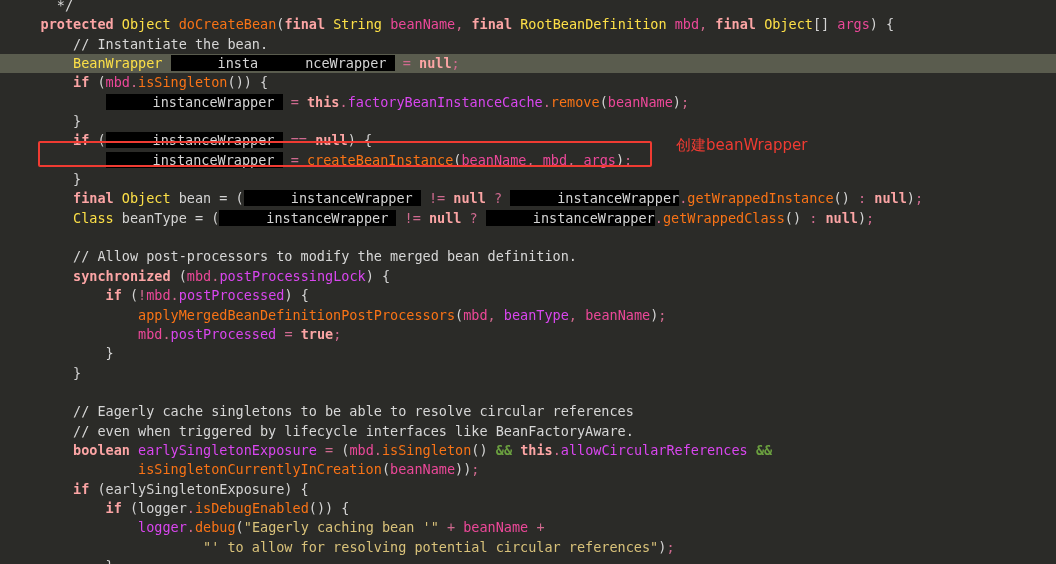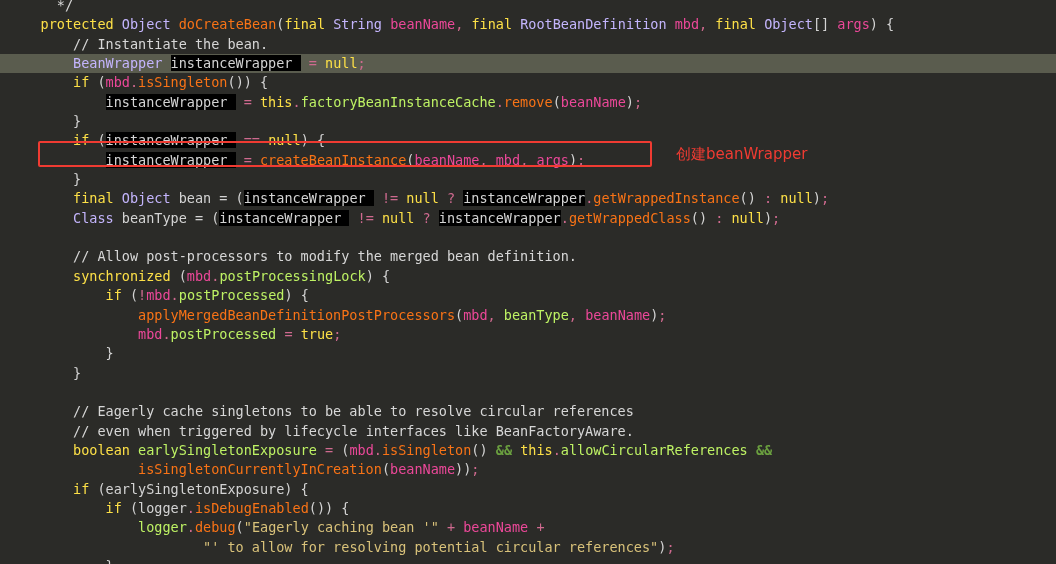--- a/index.html
+++ b/index.html
@@ -15,50 +15,50 @@
     white-space:pre;
     color:#a9b7c6;
   }
   .code-area{position:absolute;left:0;top:-4px;width:1056px;}
   .line{height:19.35px;position:relative;padding-left:8px;}
 
   
   .line.current{background:#5a5c4e;}
 
   
-  .kw   {color:#fde047;font-weight:normal;}   
-  .typ  {color:#c4b5fd;}                    
+  .kw   {color:#fca5a5;font-weight:bold;}   
+  .typ  {color:#fde047;}                    
   .mth  {color:#f97316;}                    
   .var  {color:#ec4899;}                    
-  .pln  {color:#bef264;}                    
+  .pln  {color:#d946ef;}                    
   .cmt  {color:#d7d7d7;}                    
   .str  {color:#d9c27a;}                    
   .op   {color:#cf6a8f;}                    
   .and  {color:#6a9f3f;font-weight:bold;}   
   .punc {color:#d4d4d4;}
   .plus {color:#cf6a8f;}
 
   
-  .occ{background:#000000;color:#d4d4d4;}
+  .occ{background:#000000;color:#d4d4d4;padding-left:47px;}
 
   
   .caret{
     display:inline-block;width:1px;height:15px;background:#d4d4d4;
     vertical-align:-3px;margin:0 -1px 0 0;
   }
 
   
   #annot-box{
     position:absolute;left:38px;top:141px;width:614px;height:26px;
     border:2px solid #f03b32;border-radius:2px;
     box-sizing:border-box;pointer-events:none;
   }
   
   #annot-text{
-    position:absolute;left:676px;top:145px;
+    position:absolute;left:676px;top:136px;
     color:#f03b32;
     font-family:"DejaVu Sans","Liberation Sans",sans-serif;
     font-size:15px;line-height:18px;white-space:pre;
   }
 </style>
 </head>
 <body>
 
 <div id="editor">
   <div class="code-area" id="code-area"><div class="line"><span class="pln">      </span><span class="cmt">*/</span></div><div class="line"><span class="pln">    </span><span class="kw">protected</span><span class="pln"> </span><span class="typ">Object</span><span class="pln"> </span><span class="mth">doCreateBean</span><span class="punc">(</span><span class="kw">final</span><span class="pln"> </span><span class="typ">String</span><span class="pln"> </span><span class="var">beanName</span><span class="op">,</span><span class="pln"> </span><span class="kw">final</span><span class="pln"> </span><span class="typ">RootBeanDefinition</span><span class="pln"> </span><span class="var">mbd</span><span class="op">,</span><span class="pln"> </span><span class="kw">final</span><span class="pln"> </span><span class="typ">Object</span><span class="punc">[] </span><span class="var">args</span><span class="punc">)</span><span class="punc"> {</span></div><div class="line"><span class="pln">        </span><span class="cmt">// Instantiate the bean.</span></div><div class="line current"><span class="pln">        </span><span class="typ">BeanWrapper</span><span class="pln"> </span><span class="occ">insta</span><span class="caret"></span><span class="occ">nceWrapper </span><span class="op"> = </span><span class="kw">null</span><span class="op">;</span></div><div class="line"><span class="pln">        </span><span class="kw">if</span><span class="punc"> (</span><span class="var">mbd</span><span class="op">.</span><span class="mth">isSingleton</span><span class="punc">()) {</span></div><div class="line"><span class="pln">            </span><span class="occ">instanceWrapper </span><span class="op"> = </span><span class="kw">this</span><span class="op">.</span><span class="pln">factoryBeanInstanceCache</span><span class="op">.</span><span class="mth">remove</span><span class="punc">(</span><span class="var">beanName</span><span class="punc">)</span><span class="op">;</span></div><div class="line"><span class="punc">        }</span></div><div class="line"><span class="pln">        </span><span class="kw">if</span><span class="punc"> (</span><span class="occ">instanceWrapper </span><span class="op"> == </span><span class="kw">null</span><span class="punc">) {</span></div><div class="line"><span class="pln">            </span><span class="occ">instanceWrapper </span><span class="op"> = </span><span class="mth">createBeanInstance</span><span class="punc">(</span><span class="var">beanName</span><span class="op">, </span><span class="var">mbd</span><span class="op">, </span><span class="var">args</span><span class="punc">)</span><span class="op">;</span></div><div class="line"><span class="punc">        }</span></div><div class="line"><span class="pln">        </span><span class="kw">final</span><span class="pln"> </span><span class="typ">Object</span><span class="punc"> bean = (</span><span class="occ">instanceWrapper </span><span class="op"> != </span><span class="kw">null</span><span class="op"> ? </span><span class="occ">instanceWrapper</span><span class="op">.</span><span class="mth">getWrappedInstance</span><span class="punc">()</span><span class="op"> : </span><span class="kw">null</span><span class="punc">)</span><span class="op">;</span></div><div class="line"><span class="pln">        </span><span class="typ">Class</span><span class="punc"> beanType = (</span><span class="occ">instanceWrapper </span><span class="op"> != </span><span class="kw">null</span><span class="op"> ? </span><span class="occ">instanceWrapper</span><span class="op">.</span><span class="mth">getWrappedClass</span><span class="punc">()</span><span class="op"> : </span><span class="kw">null</span><span class="punc">)</span><span class="op">;</span></div><div class="line">&nbsp;</div><div class="line"><span class="pln">        </span><span class="cmt">// Allow post-processors to modify the merged bean definition.</span></div><div class="line"><span class="pln">        </span><span class="kw">synchronized</span><span class="punc"> (</span><span class="var">mbd</span><span class="op">.</span><span class="pln">postProcessingLock</span><span class="punc">) {</span></div><div class="line"><span class="pln">            </span><span class="kw">if</span><span class="punc"> (</span><span class="op">!</span><span class="var">mbd</span><span class="op">.</span><span class="pln">postProcessed</span><span class="punc">) {</span></div><div class="line"><span class="pln">                </span><span class="mth">applyMergedBeanDefinitionPostProcessors</span><span class="punc">(</span><span class="var">mbd</span><span class="op">, </span><span class="pln">beanType</span><span class="op">, </span><span class="var">beanName</span><span class="punc">)</span><span class="op">;</span></div><div class="line"><span class="pln">                </span><span class="var">mbd</span><span class="op">.</span><span class="pln">postProcessed</span><span class="op"> = </span><span class="kw">true</span><span class="op">;</span></div><div class="line"><span class="punc">            }</span></div><div class="line"><span class="punc">        }</span></div><div class="line">&nbsp;</div><div class="line"><span class="pln">        </span><span class="cmt">// Eagerly cache singletons to be able to resolve circular references</span></div><div class="line"><span class="pln">        </span><span class="cmt">// even when triggered by lifecycle interfaces like BeanFactoryAware.</span></div><div class="line"><span class="pln">        </span><span class="kw">boolean</span><span class="pln"> earlySingletonExposure</span><span class="op"> = </span><span class="punc">(</span><span class="var">mbd</span><span class="op">.</span><span class="mth">isSingleton</span><span class="punc">()</span><span class="pln"> </span><span class="and">&amp;&amp;</span><span class="pln"> </span><span class="kw">this</span><span class="op">.</span><span class="pln">allowCircularReferences</span><span class="pln"> </span><span class="and">&amp;&amp;</span></div><div class="line"><span class="pln">                </span><span class="mth">isSingletonCurrentlyInCreation</span><span class="punc">(</span><span class="var">beanName</span><span class="punc">))</span><span class="op">;</span></div><div class="line"><span class="pln">        </span><span class="kw">if</span><span class="punc"> (earlySingletonExposure) {</span></div><div class="line"><span class="pln">            </span><span class="kw">if</span><span class="punc"> (logger</span><span class="op">.</span><span class="mth">isDebugEnabled</span><span class="punc">()) {</span></div><div class="line"><span class="pln">                </span><span class="pln">logger</span><span class="op">.</span><span class="mth">debug</span><span class="punc">(</span><span class="str">"Eagerly caching bean '"</span><span class="plus"> + </span><span class="var">beanName</span><span class="plus"> +</span></div><div class="line"><span class="pln">                        </span><span class="str">"' to allow for resolving potential circular references"</span><span class="punc">)</span><span class="op">;</span></div><div class="line"><span class="punc">            }</span></div></div>

